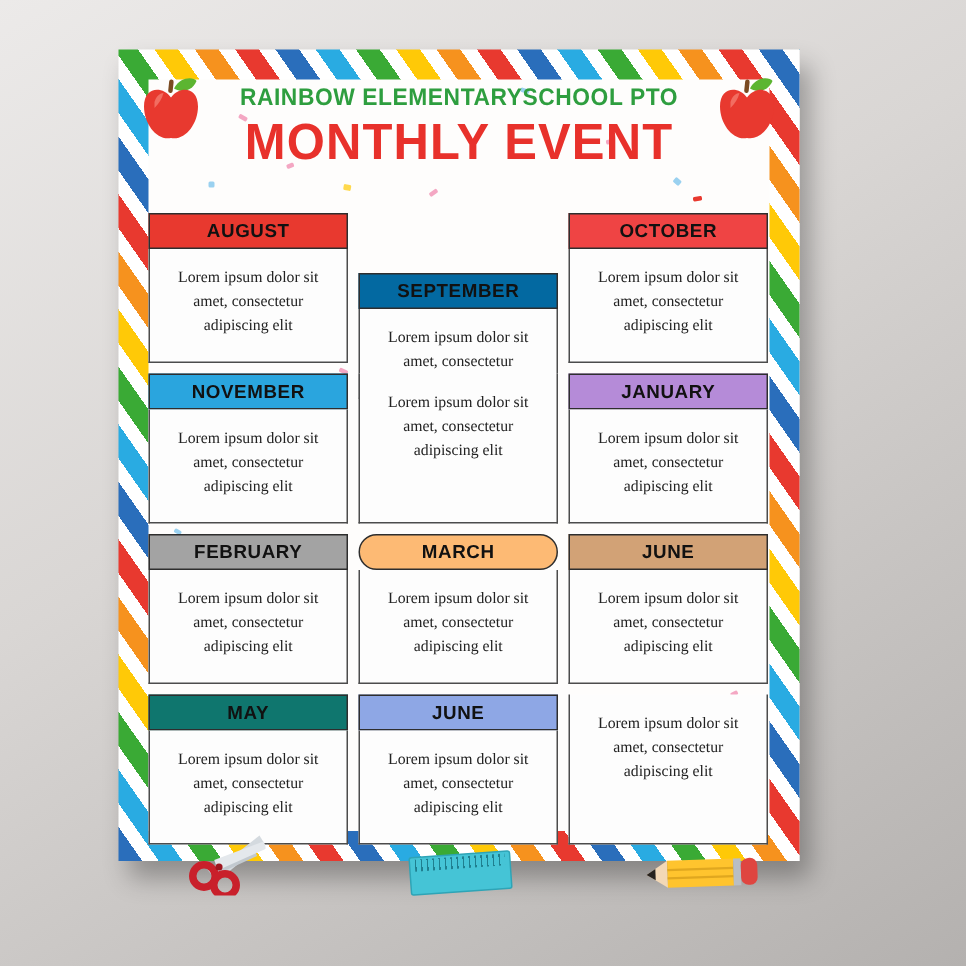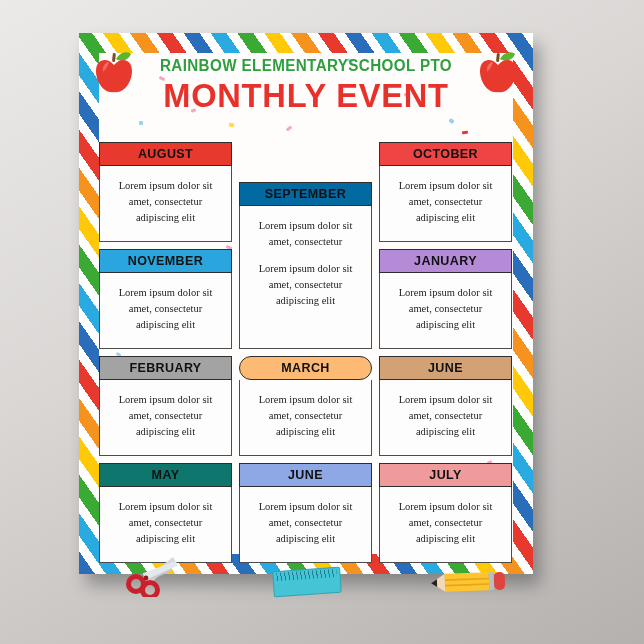--- a/index.html
+++ b/index.html
@@ -165,21 +165,20 @@
             <span class="txt">Lorem ipsum dolor sit amet, consectetur adipiscing elit</span>
           </div>
       </div>
       <div class="month-card">
         <div class="month-header" style="background: rgb(142, 167, 229);">JUNE</div>
         <div class="month-body">
             <span class="txt">Lorem ipsum dolor sit amet, consectetur adipiscing elit</span>
           </div>
       </div>
       <div class="month-card">
-        <div class="month-header" style="background: rgb(240, 155, 155);">JULY</div>
         <div class="month-body">
             <span class="txt">Lorem ipsum dolor sit amet, consectetur adipiscing elit</span>
           </div>
       </div>
     </div>
 
     <svg class="scissors" viewBox="0 0 52 44">
       <polygon points="20,26 48,4 51,9 24,31" fill="#D4DADF"></polygon>
       <polygon points="16,20 44,40 41,44 14,26" fill="#C2C9CF" transform="rotate(-58 20 26)"></polygon>
       <polygon points="17,21 46,1 49,5 21,27" fill="#E4E8EC" transform="rotate(14 20 24)"></polygon>

